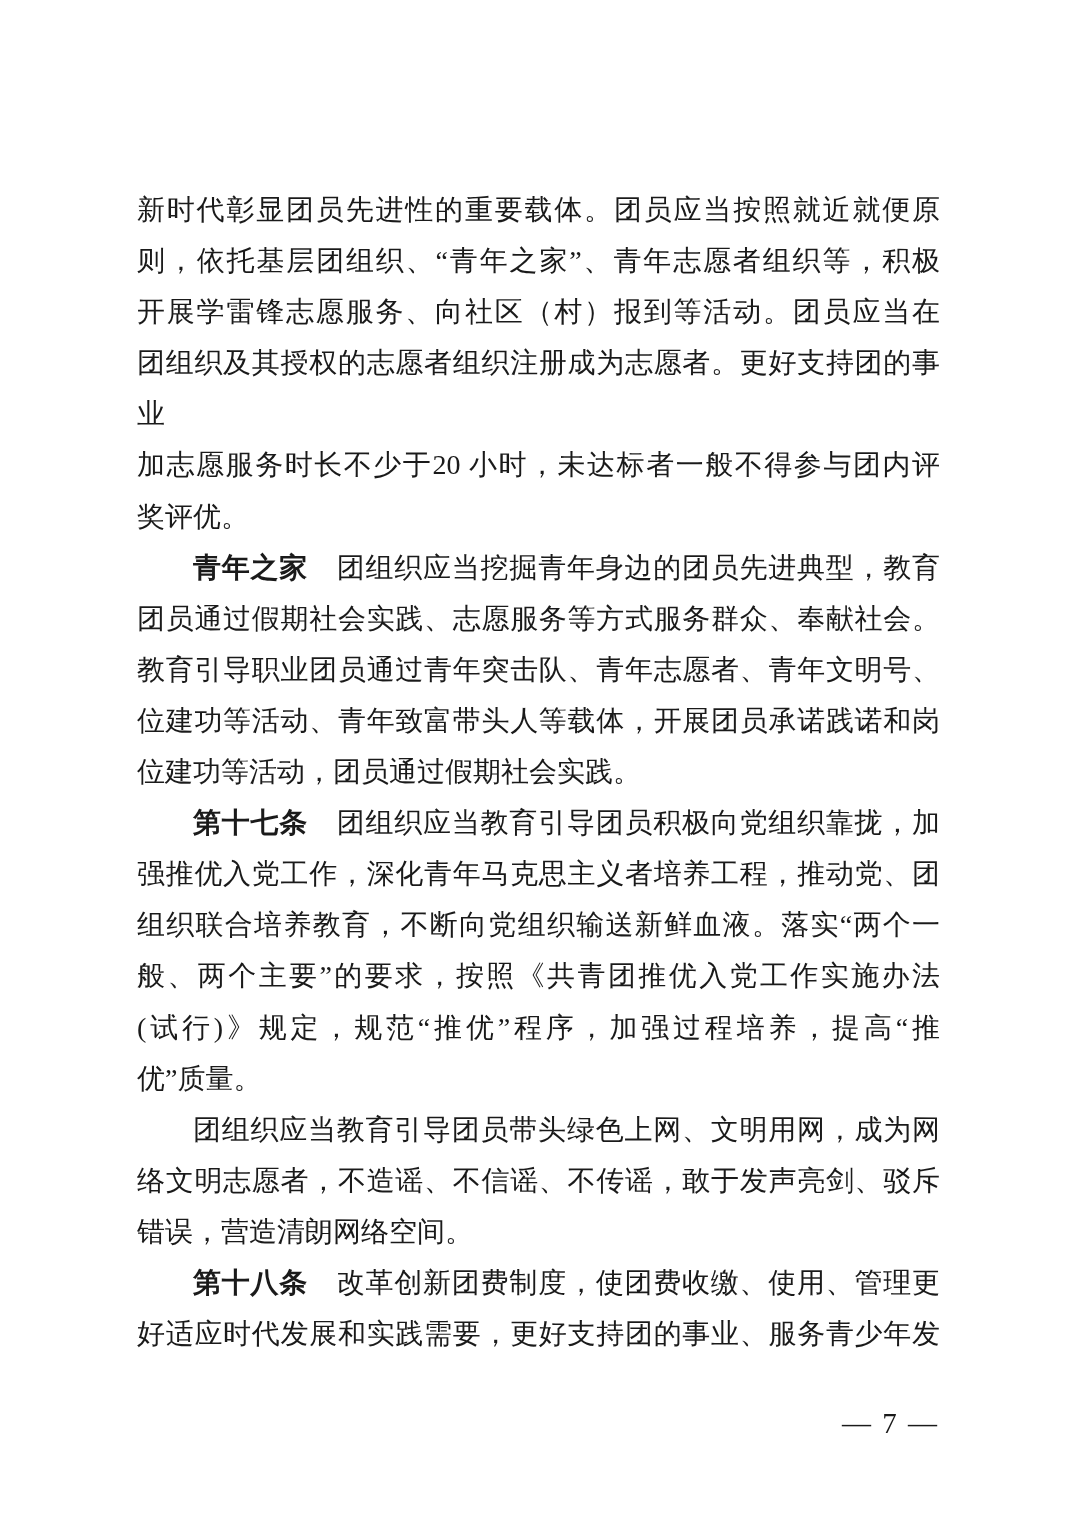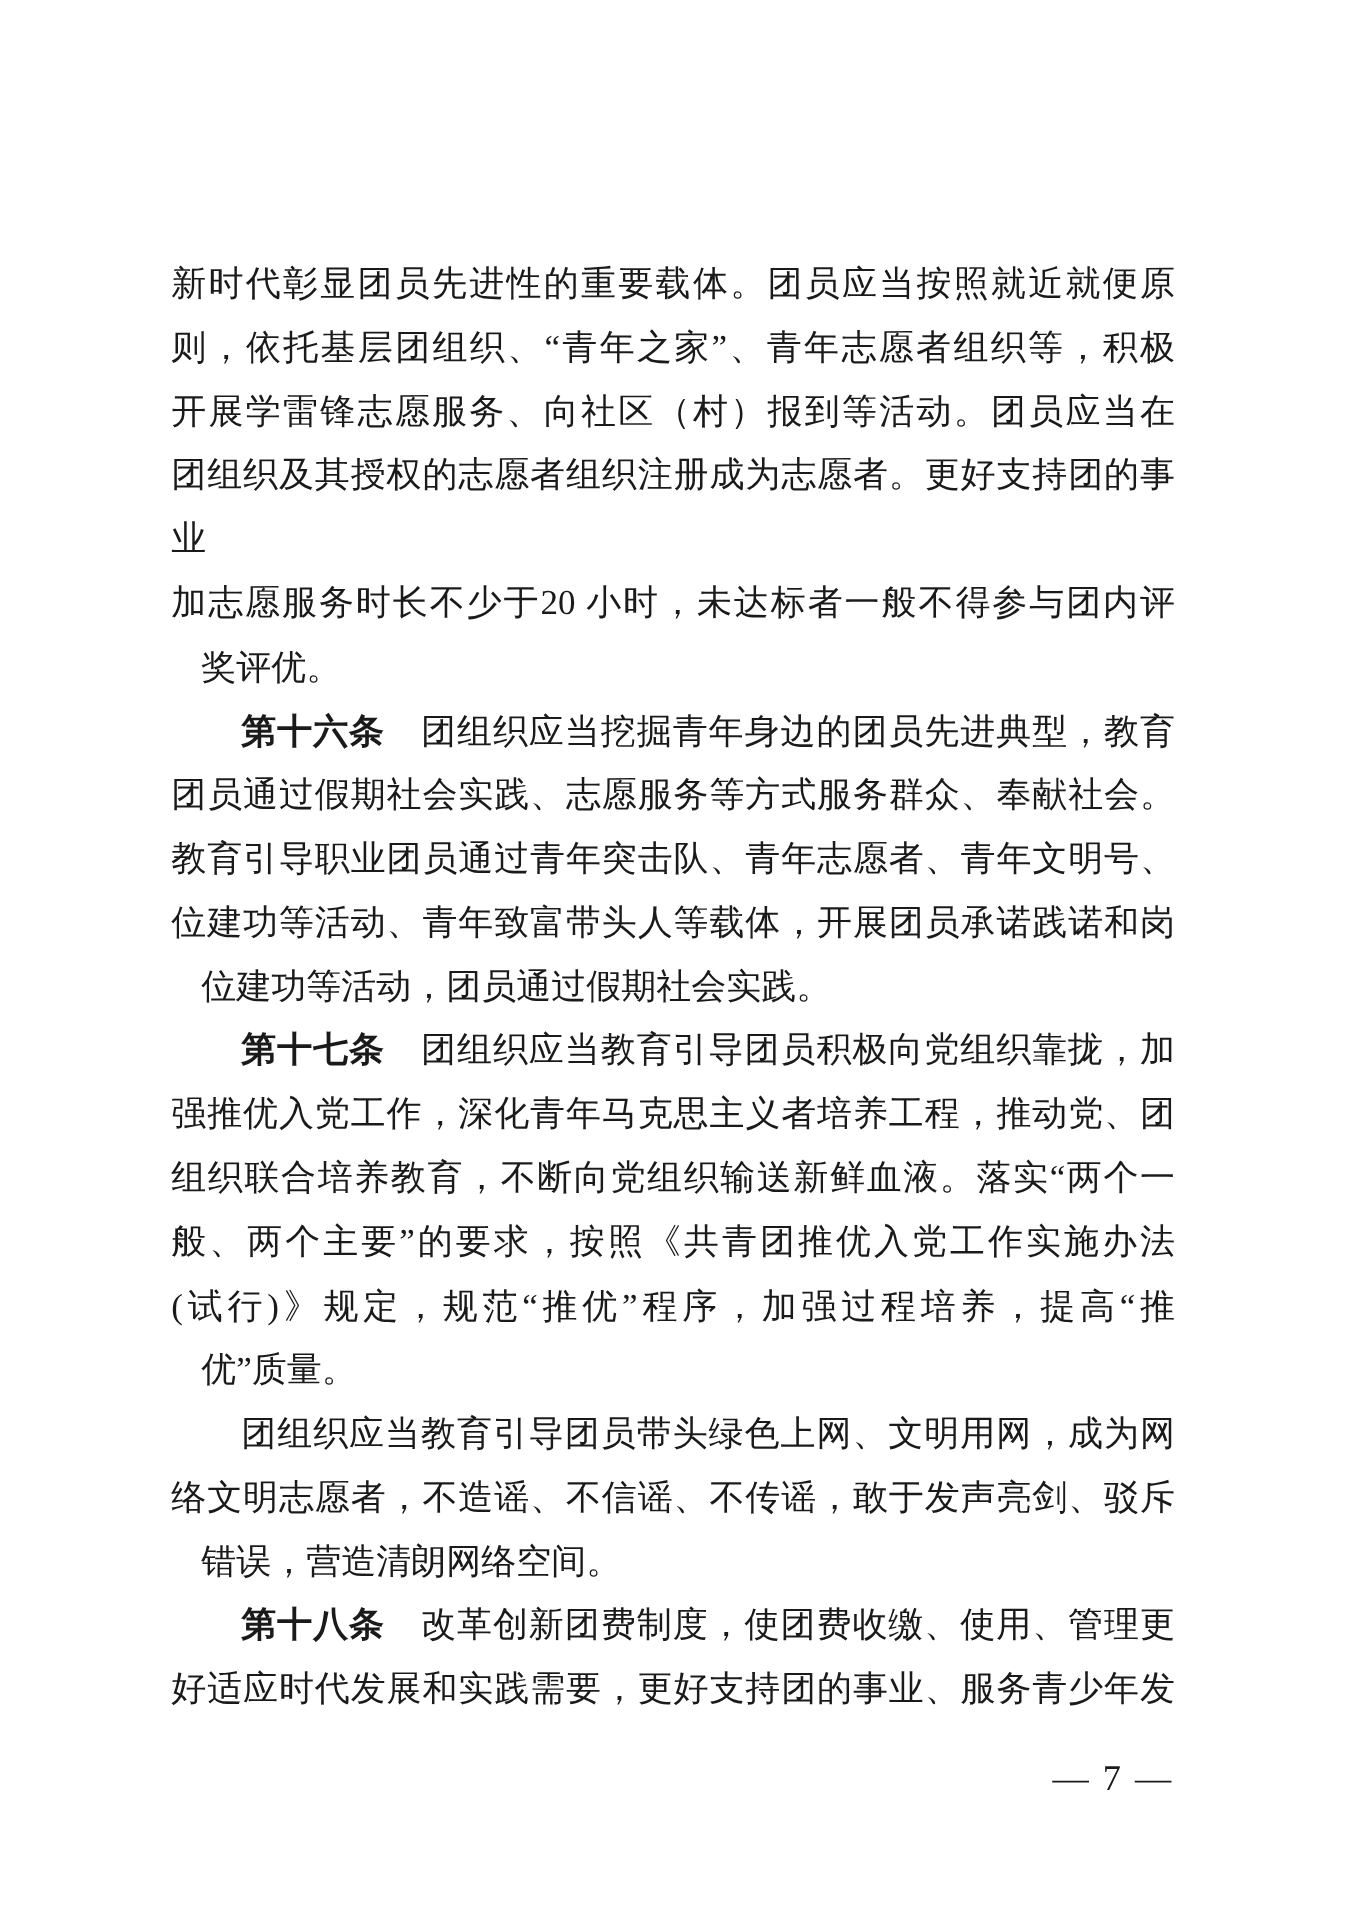--- a/index.html
+++ b/index.html
@@ -9,33 +9,32 @@
     height:1528px;
     margin:0 auto;
     background:#ffffff;
     overflow:hidden;
     font-family:"Liberation Serif","DejaVu Serif",serif;
     color:#1a1a1a;
   }
   .doc-body{
     position:absolute;
     left:137px;
-    top:202px;
+    top:184px;
     width:803px;
     font-size:28px;
     line-height:51.1px;
   }
   .line{
     text-align:justify;
     text-align-last:justify;
     text-justify:inter-character;
   }
   .line.end{
     text-align-last:left;
-    margin-left:24px;
   }
   .line.indent{
     text-indent:56px;
   }
   .line b{
     font-weight:700;
   }
   .para{margin:0;padding:0;}
   .page-number{
     position:absolute;
@@ -54,21 +53,21 @@
   <div class="doc-body">
       <div class="para">
         <div class="line">新时代彰显团员先进性的重要载体。团员应当按照就近就便原</div>
         <div class="line">则，依托基层团组织、“青年之家”、青年志愿者组织等，积极</div>
         <div class="line">开展学雷锋志愿服务、向社区（村）报到等活动。团员应当在</div>
         <div class="line">团组织及其授权的志愿者组织注册成为志愿者。更好支持团的事业</div>
         <div class="line">加志愿服务时长不少于20 小时，未达标者一般不得参与团内评</div>
         <div class="line end">奖评优。</div>
       </div>
       <div class="para">
-        <div class="line indent"><b>第十六条</b>　团组织应当挖掘青年身边的团员先进典型，教育</div>
+        <div class="line indent"><b>青年之家</b>　团组织应当挖掘青年身边的团员先进典型，教育</div>
         <div class="line">团员通过假期社会实践、志愿服务等方式服务群众、奉献社会。</div>
         <div class="line">教育引导职业团员通过青年突击队、青年志愿者、青年文明号、</div>
         <div class="line">位建功等活动、青年致富带头人等载体，开展团员承诺践诺和岗</div>
         <div class="line end">位建功等活动，团员通过假期社会实践。</div>
       </div>
       <div class="para">
         <div class="line indent"><b>第十七条</b>　团组织应当教育引导团员积极向党组织靠拢，加</div>
         <div class="line">强推优入党工作，深化青年马克思主义者培养工程，推动党、团</div>
         <div class="line">组织联合培养教育，不断向党组织输送新鲜血液。落实“两个一</div>
         <div class="line">般、两个主要”的要求，按照《共青团推优入党工作实施办法</div>

